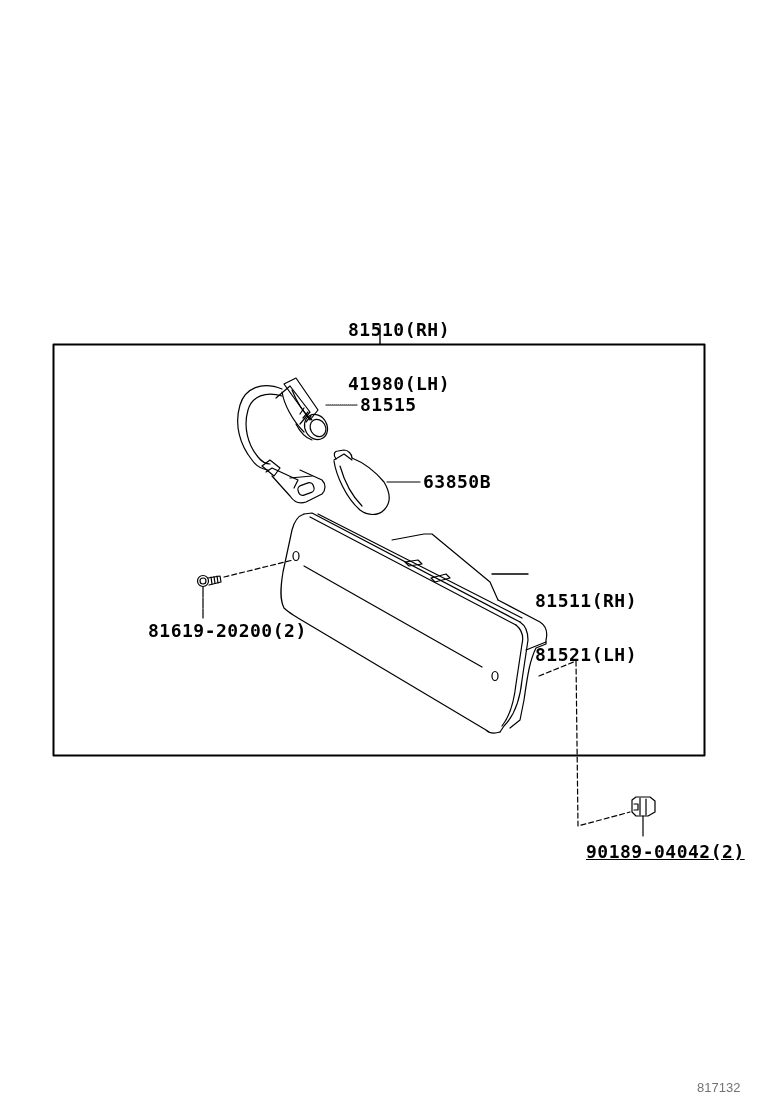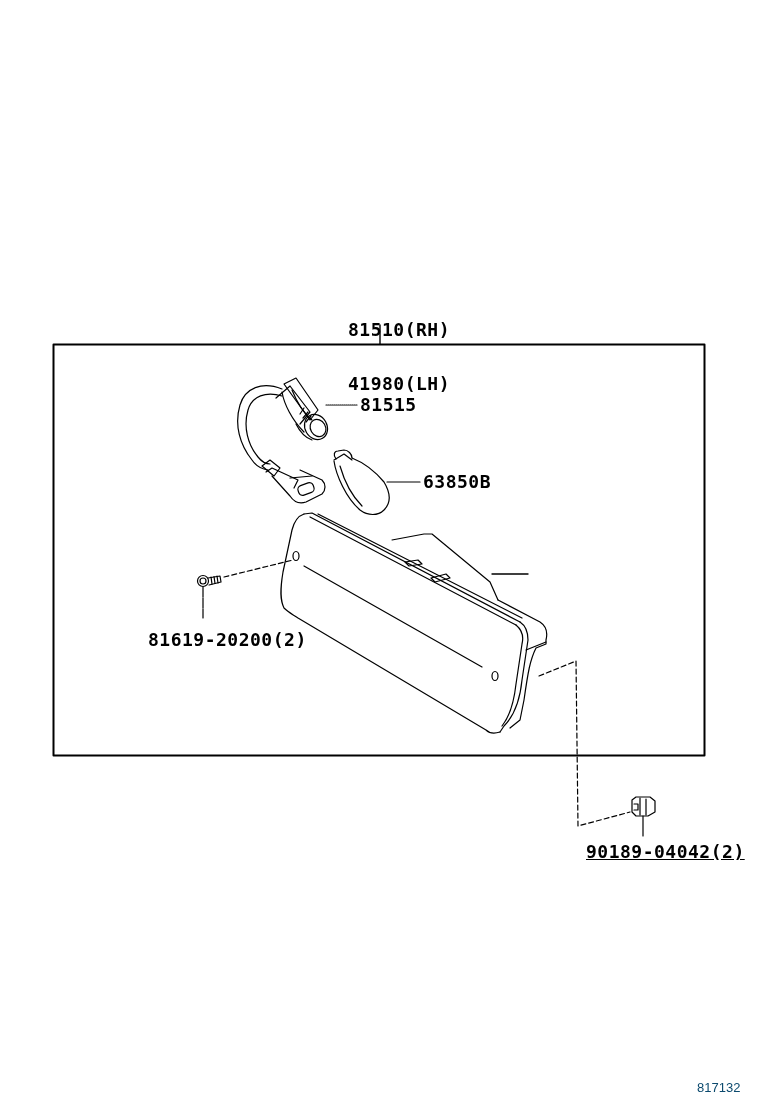--- a/index.html
+++ b/index.html
@@ -13,21 +13,21 @@
       letter-spacing: 0.5px;
       color: #000000;
       line-height: 18px;
       white-space: pre;
     }
     .label .line { display: block; }
     .figno {
       position: absolute;
       font-family: "Liberation Sans", "DejaVu Sans", sans-serif;
       font-size: 13px;
-      color: #0c4a6e;
+      color: #737373;
       white-space: pre;
     }
     svg { position: absolute; left: 0; top: 0; }
   </style>
 </head>
 <body>
 
 <div class="canvas">
 
   <svg width="760" height="1112" viewBox="0 0 760 1112">
@@ -116,19 +116,23 @@
 
   <div class="label" style="left:348px; top:285px;">
     <span class="line">81510(RH)</span>
     <span class="line">41980(LH)</span>
   </div>
 
   <div class="label" style="left:360px; top:396px;">81515</div>
 
   <div class="label" style="left:423px; top:473px;">63850B</div>
 
+  <div class="label" style="left:535px; top:556px;">
+    <span class="line">81511(RH)</span>
+    <span class="line">81521(LH)</span>
+  </div>
 
-  <div class="label" style="left:148px; top:622px;margin-top:9px;">81619-20200(2)</div>
+  <div class="label" style="left:148px; top:622px;">81619-20200(2)</div>
 
   <div class="label" style="left:586px; top:843px;text-decoration:underline;">90189-04042(2)</div>
 
   <div class="figno" style="left:697px; top:1080px;">817132</div>
 </div>
 
 </body></html>

